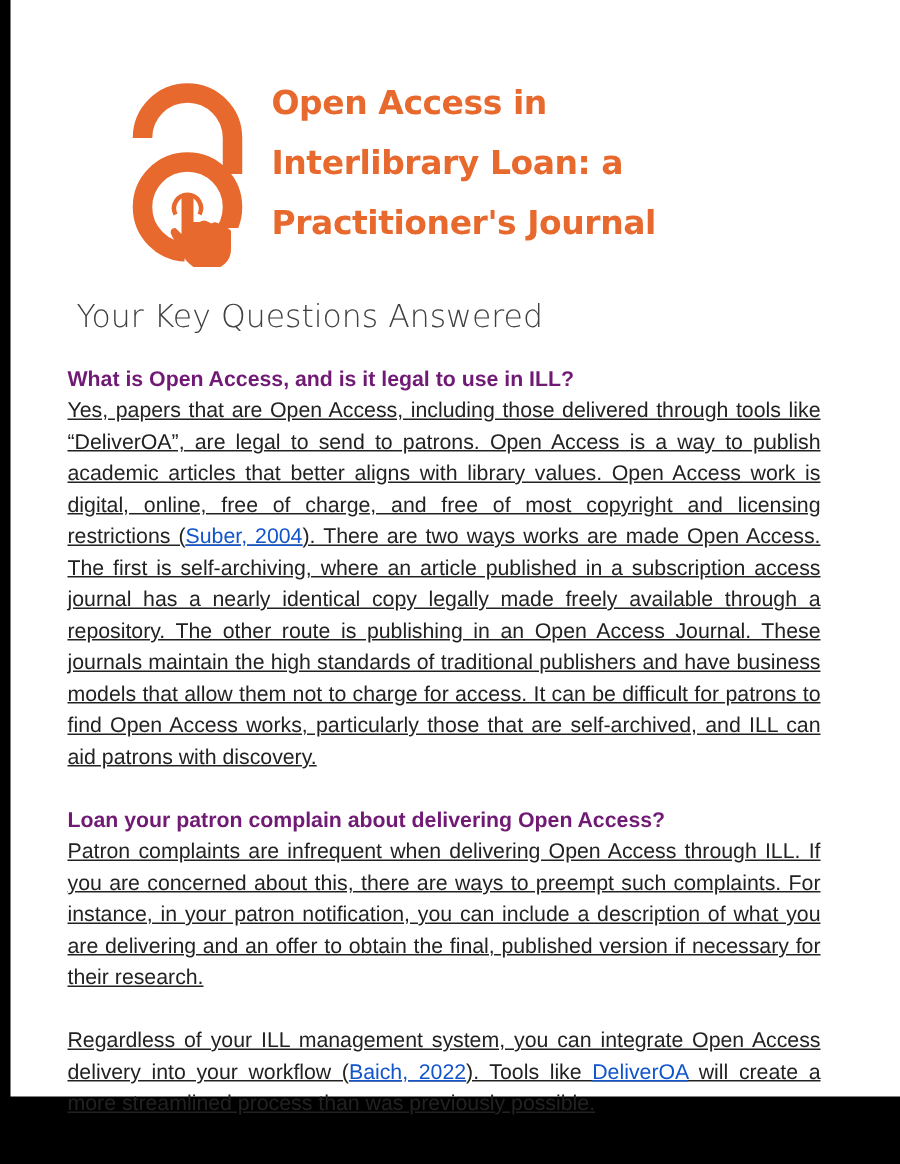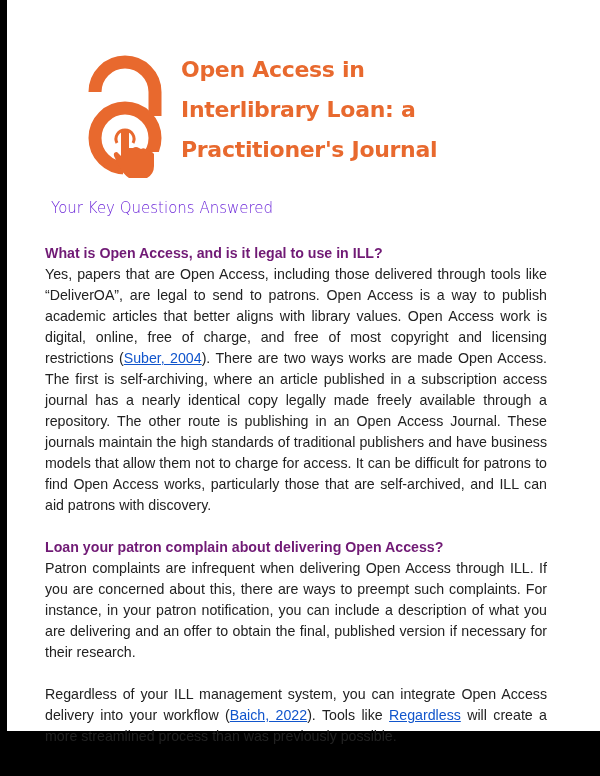--- a/index.html
+++ b/index.html
@@ -14,30 +14,30 @@
       position: absolute; left: 74px; top: 48px; width: 88px; height: 132px;
     }
     .title {
       position: absolute; left: 174px; top: 50px; width: 400px;
       color: #E8692E; font-family: "DejaVu Sans", sans-serif; font-weight: bold;
       font-size: 22px; line-height: 40px; letter-spacing: -0.3px;
     }
     .title span { display: block; white-space: nowrap; }
     .subtitle {
       position: absolute; left: 44px; top: 199px;
-      font-family: "DejaVu Sans", sans-serif; font-weight: 300; font-size: 15px;
-      color: #6d28d9; letter-spacing: 0px; white-space: nowrap;
+      font-family: "DejaVu Sans", sans-serif; font-weight: 300; font-size: 21px;
+      color: #404040; letter-spacing: 0px; white-space: nowrap;
     }
     .content {
       position: absolute; left: 38px; top: 243px; width: 502px;
       font-size: 14.2px; line-height: 21px; color: #222;
     }
     .section { margin-bottom: 21px; }
     .q { font-weight: bold; font-weight: 600; color: #701a75; }
-    .a { text-align: justify; text-align-last: left; }
+    .a { text-align: justify; text-align-last: left; text-decoration: underline; }
     .a a { color: #1155CC; text-decoration: underline; }
   </style>
 </head>
 <body>
 
 <div class="page">
 
   <div class="logo">
     <svg width="88" height="132" viewBox="0 0 88 132">
 
@@ -67,17 +67,17 @@
       <div class="q">What is Open Access, and is it legal to use in ILL?</div>
       <div class="a"><span>Yes, papers that are Open Access, including those delivered through tools like “DeliverOA”, are legal to send to patrons. Open Access is a way to publish academic articles that better aligns with library values. Open Access work is digital, online, free of charge, and free of most copyright and licensing restrictions (</span><a>Suber, 2004</a><span>). There are two ways works are made Open Access. The first is self-archiving, where an article published in a subscription access journal has a nearly identical copy legally made freely available through a repository. The other route is publishing in an Open Access Journal. These journals maintain the high standards of traditional publishers and have business models that allow them not to charge for access. It can be difficult for patrons to find Open Access works, particularly those that are self-archived, and ILL can aid patrons with discovery.</span></div>
     </div>
 
     <div class="section">
       <div class="q">Loan your patron complain about delivering Open Access?</div>
       <div class="a">Patron complaints are infrequent when delivering Open Access through ILL. If you are concerned about this, there are ways to preempt such complaints. For instance, in your patron notification, you can include a description of what you are delivering and an offer to obtain the final, published version if necessary for their research.</div>
     </div>
 
     <div class="section">
-      <div class="a"><span>Regardless of your ILL management system, you can integrate Open Access delivery into your workflow (</span><a>Baich, 2022</a><span>). Tools like </span><a>Regardless</a><span> will create a more streamlined process than was previously possible.</span></div>
+      <div class="a"><span>Regardless of your ILL management system, you can integrate Open Access delivery into your workflow (</span><a>Baich, 2022</a><span>). Tools like </span><a>DeliverOA</a><span> will create a more streamlined process than was previously possible.</span></div>
     </div>
 
   </div>
 </div>
 
 </body></html>

